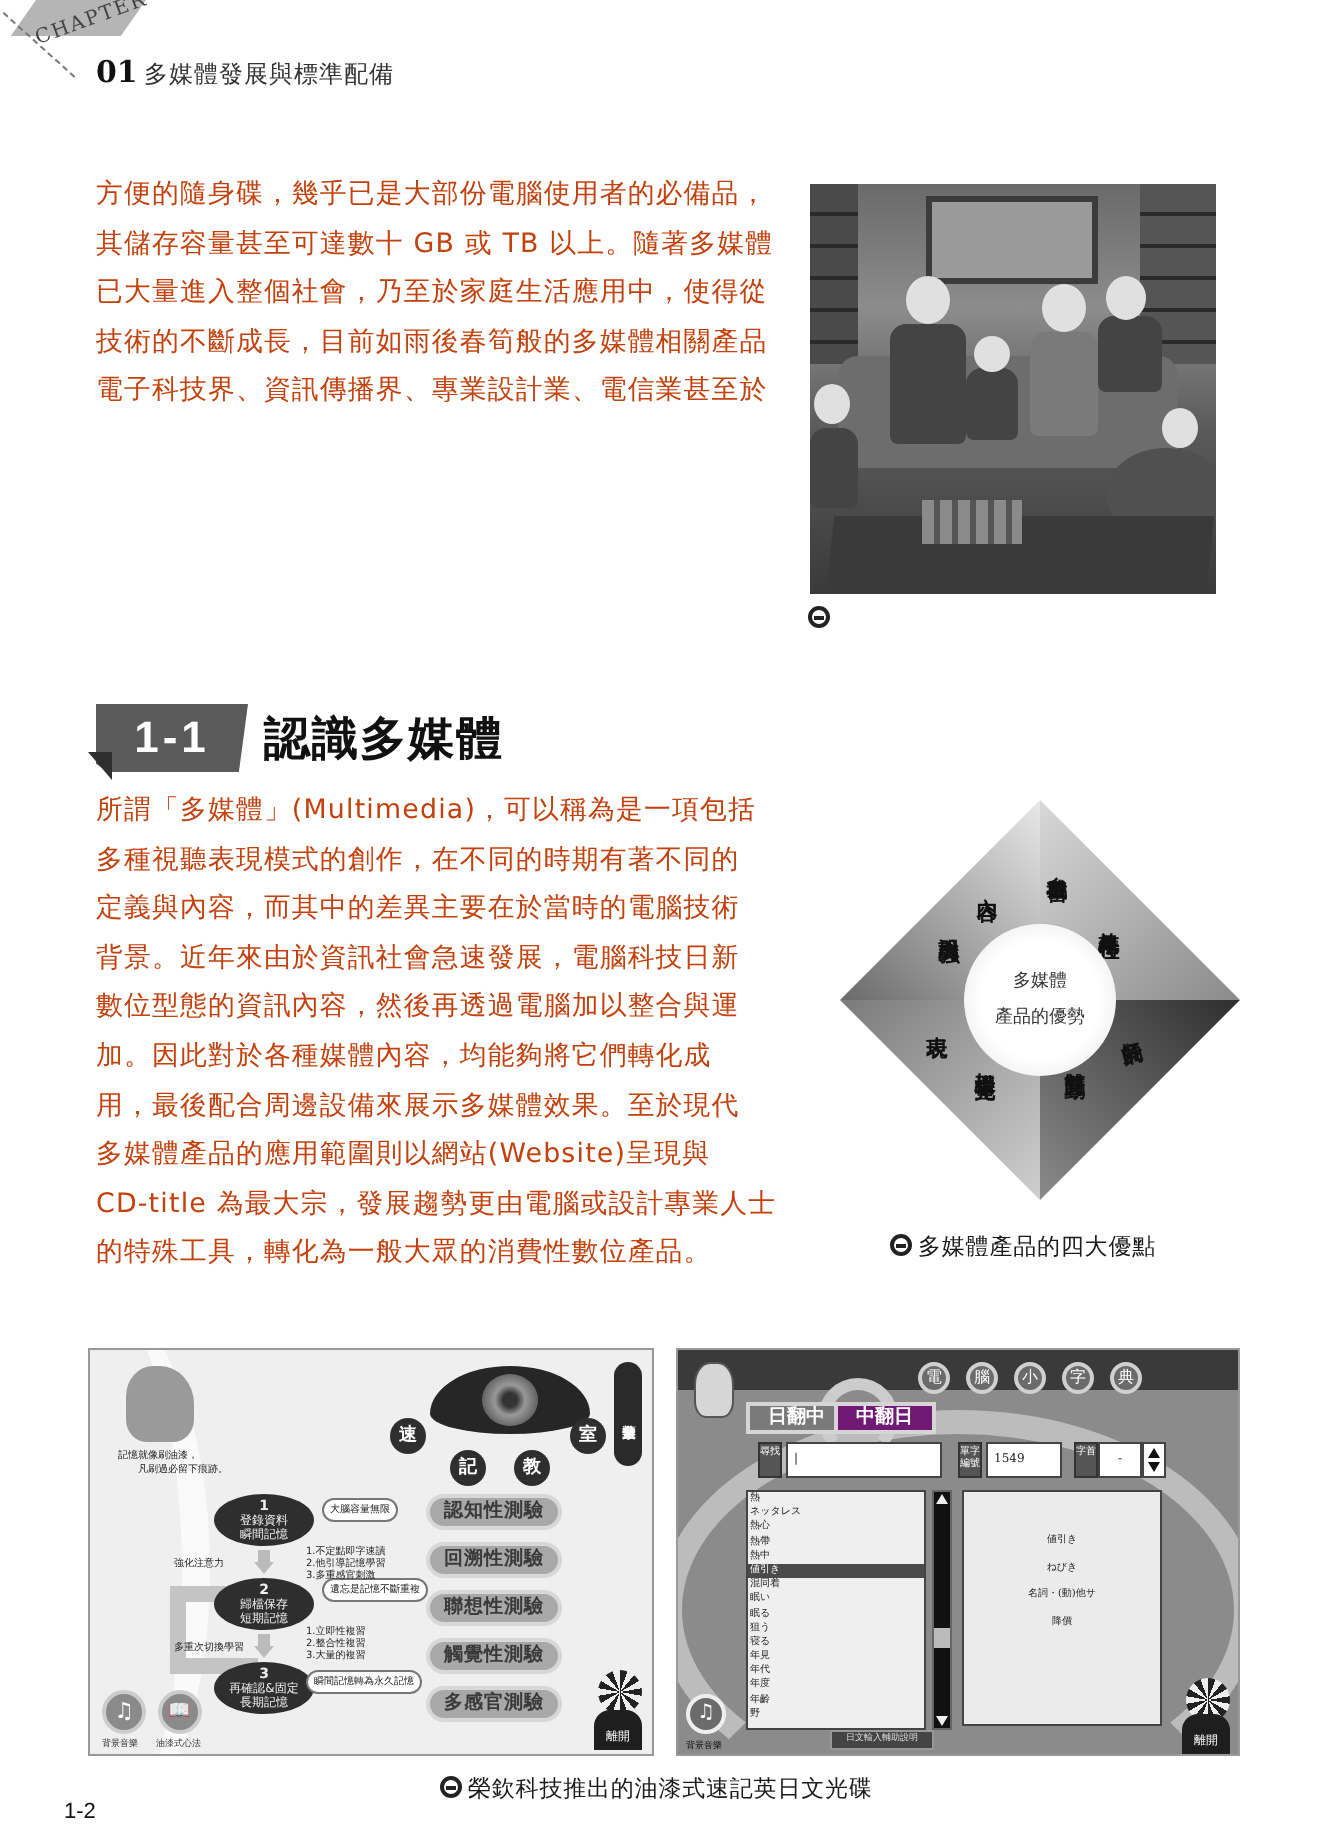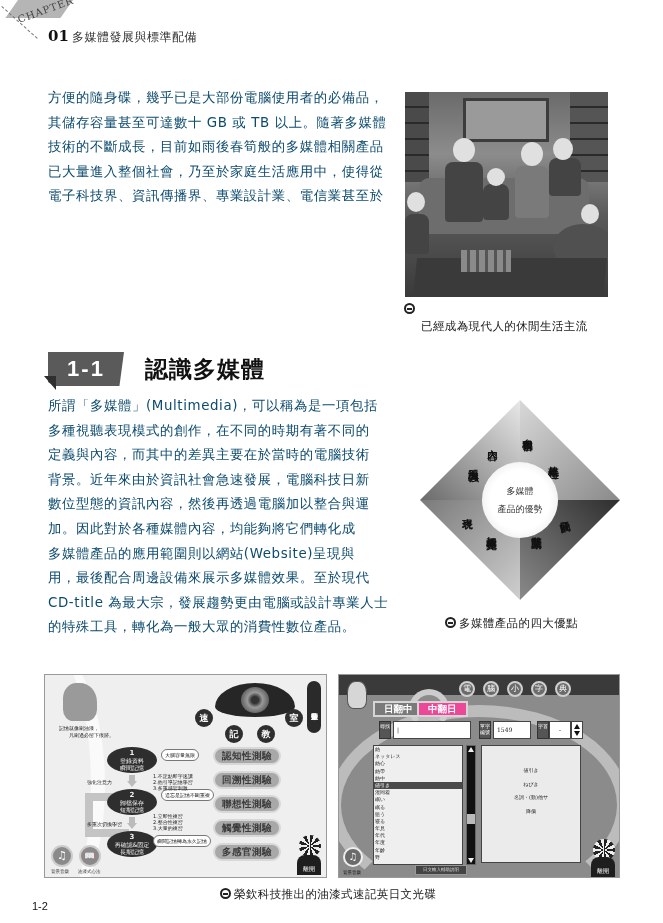--- a/index.html
+++ b/index.html
@@ -9,21 +9,21 @@
     background: #b5b5b5; transform: skewX(-35deg); transform-origin: top left; }
   .corner-dash { position: absolute; left: 2px; top: 6px; width: 48px; height: 0;
     border-top: 1.5px dashed #777; transform: rotate(42deg); transform-origin: left top; }
   .chapter-word { position: absolute; left: 20px; top: 14px; font-family: "DejaVu Serif", serif;
     font-size: 10px; letter-spacing: 1px; color: #444; transform: rotate(-20deg); transform-origin: left bottom; }
   .chapter-num { position: absolute; left: 48px; top: 27px; font-family: "DejaVu Serif", serif;
     font-weight: bold; font-size: 15px; color: #111; }
   .chapter-title { position: absolute; left: 72px; top: 29px; font-size: 12px; color: #333; letter-spacing: 0.5px; }
 
   
-  .para { position: absolute; font-size: 13.4px; line-height: 24.6px; color: #0c4a6e; letter-spacing: 0.6px; }
+  .para { position: absolute; font-size: 13.4px; line-height: 24.6px; color: #c2410c; letter-spacing: 0.6px; }
   .para .line { display: block; white-space: nowrap; }
   #para1 { left: 48px; top: 86px; width: 350px; }
   #para2 { left: 48px; top: 394px; width: 350px; }
 
   
   .photo { position: absolute; left: 405px; top: 92px; width: 203px; height: 205px;
     background: linear-gradient(180deg, #6a6a6a 0%, #8c8c8c 30%, #5a5a5a 60%, #3a3a3a 100%);
     overflow: hidden; }
   .photo .tv { position: absolute; left: 58px; top: 6px; width: 86px; height: 44px; background: #9a9a9a; border: 3px solid #3c3c3c; }
   .photo .shelf-l { position: absolute; left: 0; top: 0; width: 24px; height: 90px;
@@ -47,21 +47,21 @@
   #cap-diamond { left: 445px; top: 615px; }
   #cap-bottom { left: 220px; top: 886px; }
 
   
   .sec-badge { position: absolute; left: 48px; top: 352px; width: 76px; height: 34px; background: #5a5a5a;
     clip-path: polygon(0 0, 100% 0, 94% 100%, 8% 100%, 0 88%); }
   .sec-badge-shadow { position: absolute; left: 44px; top: 376px; width: 12px; height: 14px; background: #2f2f2f;
     clip-path: polygon(0 0, 100% 0, 100% 100%); }
   .sec-num { position: absolute; left: 48px; top: 352px; width: 76px; height: 34px; color: #fff; font-weight: bold;
     font-size: 22px; text-align: center; line-height: 34px; letter-spacing: 2px; font-family: "Liberation Sans", sans-serif; }
-  .sec-title { position: absolute; left: 145px; top: 354px; font-size: 23px; font-weight: bold; color: #111; letter-spacing: 1px; }
+  .sec-title { position: absolute; left: 132px; top: 354px; font-size: 23px; font-weight: bold; color: #111; letter-spacing: 1px; }
 
   
   .diamond-wrap { position: absolute; left: 420px; top: 400px; width: 200px; height: 200px; }
   .diamond { position: absolute; left: 0; top: 0; width: 200px; height: 200px; }
   .dlabel { position: absolute; font-size: 10.5px; font-weight: bold; color: #111; writing-mode: vertical-rl; letter-spacing: 1px; line-height: 12px; }
   .dcenter { position: absolute; left: 62px; top: 62px; width: 76px; height: 76px; border-radius: 50%;
     background: radial-gradient(circle, #ffffff 55%, #eeeeee 80%, rgba(230,230,230,0) 100%);
     display: flex; flex-direction: column; align-items: center; justify-content: center; font-size: 9px; color: #333; line-height: 18px; font-family: "DejaVu Serif", serif; }
 
   
@@ -100,21 +100,21 @@
 
   
   .sr-top { position: absolute; left: 0; top: 0; width: 100%; height: 20px; background: #3a3a3a; }
   .sr-arc { position: absolute; left: -10px; top: 30px; width: 300px; height: 200px; border-radius: 50%; border: 12px solid #bcbcbc; border-bottom-color: transparent; border-left-color: #bcbcbc; }
   .sr-arc2 { position: absolute; left: 70px; top: 14px; width: 40px; height: 40px; border-radius: 50%; border: 6px solid #ccc; border-bottom-color: transparent; }
   .sr-title-ch { position: absolute; top: 6px; width: 16px; height: 16px; border-radius: 50%; background: #6b6b6b; border: 2px solid #d0d0d0; color: #fff;
     font-size: 8px; text-align: center; line-height: 12px; }
   .sr-kid { position: absolute; left: 8px; top: 6px; width: 20px; height: 28px; background: #d6d6d6; border-radius: 40% 40% 30% 30%; border: 1px solid #555; }
   .sr-tab { position: absolute; top: 26px; height: 16px; padding: 0 9px; border: 2px solid #d5d5d5; color: #fff; font-size: 9.5px; line-height: 12px; font-weight: bold; }
   .sr-tab.inactive { background: #7a7a7a; }
-  .sr-tab.active { background: #ec4899; }
+  .sr-tab.active { background: #701a75; }
   .sr-fieldlbl { position: absolute; top: 46px; width: 12px; height: 18px; background: #555; color: #fff; font-size: 5px; line-height: 6px; text-align: center; padding-top: 1px; border: 1px solid #333; }
   .sr-input { position: absolute; top: 46px; height: 18px; background: #fff; border: 1px solid #444; font-size: 6px; line-height: 16px; padding-left: 3px; font-family: "DejaVu Serif", serif; color: #222; }
   .sr-spin { position: absolute; left: 224px; top: 46px; width: 12px; height: 18px; background: #fff; border: 1px solid #444; }
   .sr-spin::before { content: ""; position: absolute; left: 2px; top: 2px; border-left: 3px solid transparent; border-right: 3px solid transparent; border-bottom: 5px solid #111; }
   .sr-spin::after { content: ""; position: absolute; left: 2px; bottom: 2px; border-left: 3px solid transparent; border-right: 3px solid transparent; border-top: 5px solid #111; }
   .sr-list { position: absolute; left: 34px; top: 70px; width: 90px; height: 120px; background: #efefef; border: 1px solid #444; overflow: hidden; }
   .sr-list .item { font-size: 5px; line-height: 7.2px; height: 7.2px; padding-left: 1px; color: #222; font-family: "DejaVu Serif", serif; white-space: nowrap; }
   .sr-list .item.selected { background: #4a4a4a; color: #fff; }
   .sr-scroll { position: absolute; left: 127px; top: 70px; width: 10px; height: 120px; background: #111; border: 1px solid #666; }
   .sr-scroll .thumb { position: absolute; left: 0; top: 68px; width: 8px; height: 10px; background: #bbb; }
@@ -136,22 +136,22 @@
 
 <div class="corner-tri2"></div>
 <div class="corner-dash"></div>
 <div class="chapter-word">CHAPTER</div>
 <div class="chapter-num">01</div>
 <div class="chapter-title">多媒體發展與標準配備</div>
 
 <div class="para" id="para1">
   <span class="line">方便的隨身碟，幾乎已是大部份電腦使用者的必備品，</span>
   <span class="line">其儲存容量甚至可達數十 GB 或 TB 以上。隨著多媒體</span>
+  <span class="line">已大量進入整個社會，乃至於家庭生活應用中，使得從</span>
   <span class="line">技術的不斷成長，目前如雨後春筍般的多媒體相關產品</span>
-  <span class="line">已大量進入整個社會，乃至於家庭生活應用中，使得從</span>
   <span class="line">電子科技界、資訊傳播界、專業設計業、電信業甚至於</span>
 </div>
 
 <div class="photo">
   <div class="shelf-l"></div>
   <div class="shelf-r"></div>
   <div class="tv"></div>
   <div class="sofa"></div>
   <div class="body" style="left:40px;top:70px;width:38px;height:60px;"></div>
   <div class="person" style="left:48px;top:46px;width:22px;height:24px;"></div>
@@ -163,37 +163,36 @@
   <div class="person" style="left:148px;top:46px;width:20px;height:22px;"></div>
   <div class="body" style="left:0px;top:122px;width:24px;height:40px;"></div>
   <div class="person" style="left:2px;top:100px;width:18px;height:20px;"></div>
   <div class="beanbag"></div>
   <div class="person" style="left:176px;top:112px;width:18px;height:20px;"></div>
   <div class="table"></div>
   <div class="items"></div>
 </div>
 <div class="caption" id="cap-photo">
   <span class="cap-icon"></span>
-  <span class="l2">已經成為現代人的休閒生活主流</span>
 </div>
 
 <div class="sec-badge"></div>
 <div class="sec-badge-shadow"></div>
 <div class="sec-num">1-1</div>
 <div class="sec-title">認識多媒體</div>
 
 <div class="para" id="para2">
   <span class="line">所謂「多媒體」(Multimedia)，可以稱為是一項包括</span>
   <span class="line">多種視聽表現模式的創作，在不同的時期有著不同的</span>
   <span class="line">定義與內容，而其中的差異主要在於當時的電腦技術</span>
   <span class="line">背景。近年來由於資訊社會急速發展，電腦科技日新</span>
   <span class="line">數位型態的資訊內容，然後再透過電腦加以整合與運</span>
   <span class="line">加。因此對於各種媒體內容，均能夠將它們轉化成</span>
+  <span class="line">用，最後配合周邊設備來展示多媒體效果。至於現代</span>
   <span class="line">多媒體產品的應用範圍則以網站(Website)呈現與</span>
-  <span class="line">用，最後配合周邊設備來展示多媒體效果。至於現代</span>
   <span class="line">CD-title 為最大宗，發展趨勢更由電腦或設計專業人士</span>
   <span class="line">的特殊工具，轉化為一般大眾的消費性數位產品。</span>
 </div>
 
 <div class="diamond-wrap">
   <svg class="diamond" viewBox="0 0 200 200">
     <defs>
       <linearGradient id="gTL" x1="0" y1="1" x2="1" y2="0">
           <stop offset="0" stop-color="#6a6a6a"></stop>
           <stop offset="1" stop-color="#e8e8e8"></stop>

